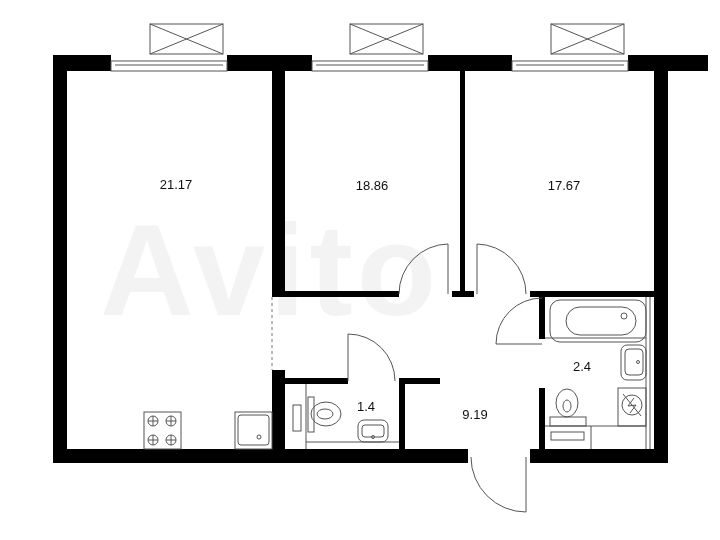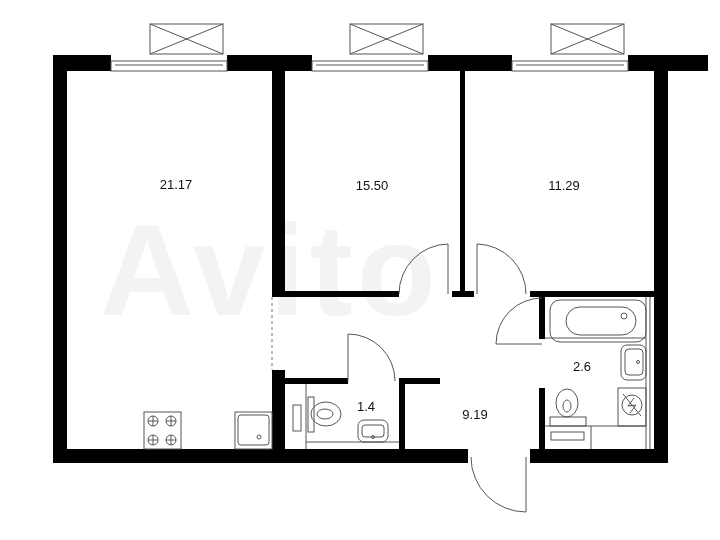--- a/index.html
+++ b/index.html
@@ -143,17 +143,17 @@
     <ellipse cx="567" cy="403" rx="11" ry="14"></ellipse>
     <ellipse cx="567" cy="406" rx="4" ry="6"></ellipse>
     <rect x="550" y="417" width="36" height="9"></rect>
     <line x1="545" y1="426" x2="646" y2="426"></line>
     <line x1="591" y1="426" x2="591" y2="449"></line>
     <rect x="551" y="432" width="33" height="8"></rect>
   </g>
 </svg>
 
 <div class="label" style="left:176px;top:184px;">21.17</div>
-<div class="label" style="left:372px;top:185px;">15.50</div>
-<div class="label" style="left:564px;top:185px;">11.29</div>
+<div class="label" style="left:372px;top:185px;">18.86</div>
+<div class="label" style="left:564px;top:185px;">17.67</div>
 <div class="label" style="left:366px;top:406px;">1.4</div>
 <div class="label" style="left:475px;top:414px;">9.19</div>
-<div class="label" style="left:582px;top:366px;">2.6</div>
+<div class="label" style="left:582px;top:366px;">2.4</div>
 
 </body></html>

